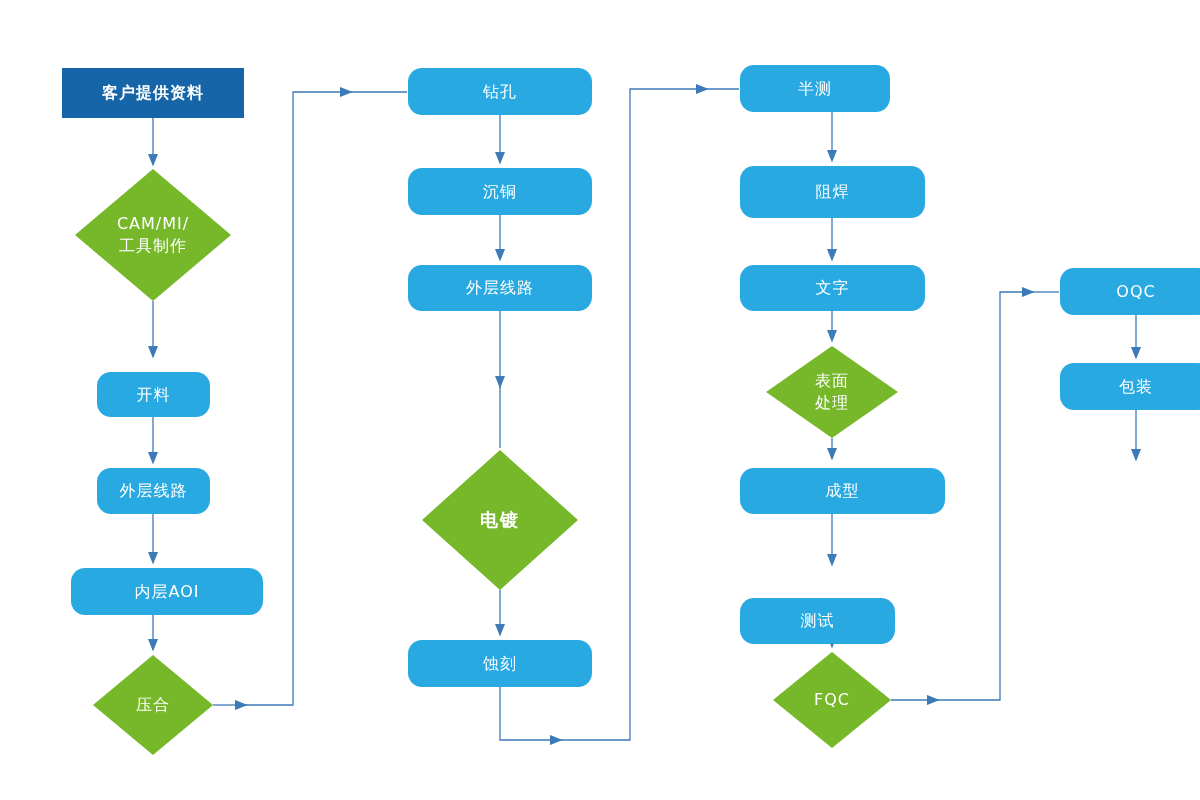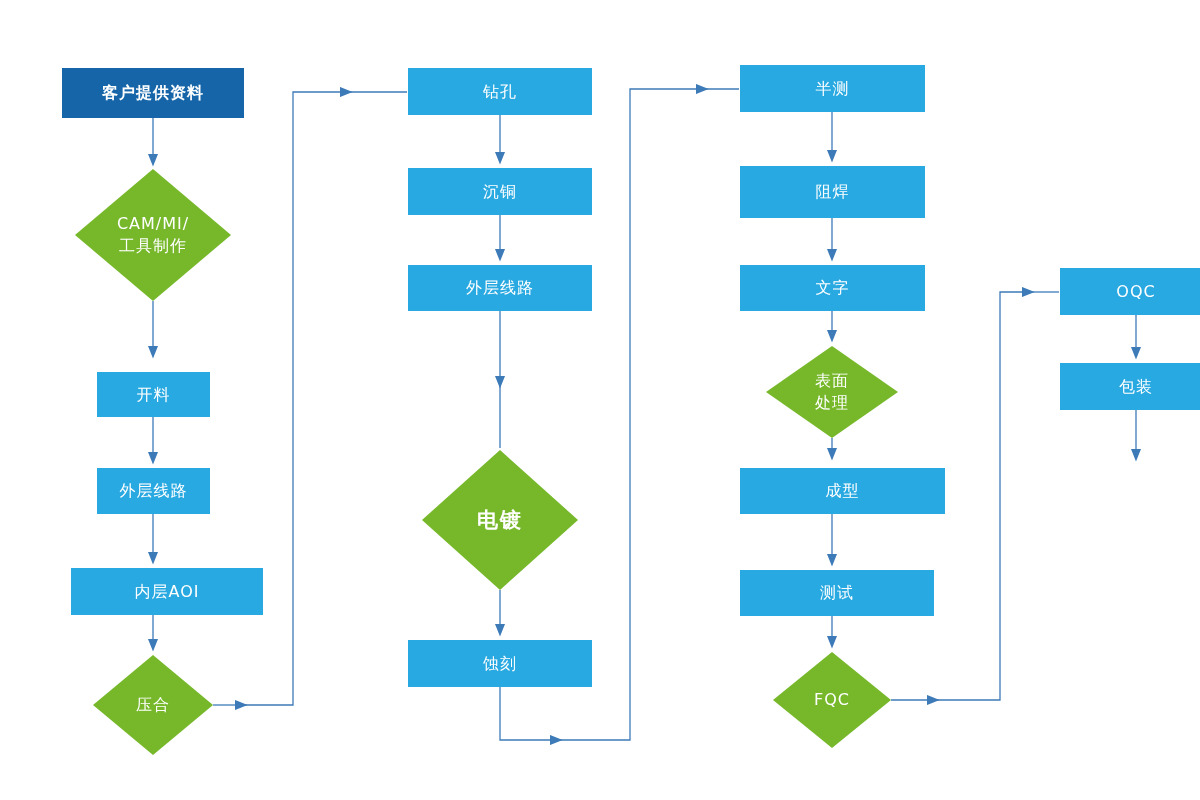--- a/index.html
+++ b/index.html
@@ -9,28 +9,28 @@
     position:relative; width:1200px; height:800px;
     background:#ffffff; overflow:hidden; margin:0 auto;
   }
   #flow-svg { position:absolute; left:0; top:0; width:1200px; height:800px; }
   .connector { fill:none; stroke:var(--connector,#3d7ab8); stroke-width:1.3px; }
   #arrowhead-shape { fill:var(--connector,#3d7ab8); }
   .node {
     position:absolute; display:flex; align-items:center; justify-content:center;
     color:#ffffff; text-align:center;
   }
-  .rect.light { background:var(--light-blue,#29a9e1); }
+  .rect.light { background:var(--light-blue,#29a9e1);border-radius:14px; }
   .rect.dark  { background:var(--dark-blue,#1565a8); font-weight:bold; }
   .diamond {
     background:var(--green,#76b82a);
     clip-path:polygon(50% 0%,100% 50%,50% 100%,0% 50%);
   }
   .label { font-size:16px; line-height:1.35; letter-spacing:1px; }
-  .label.big { font-size:21px; font-weight:bold; letter-spacing:2px; }
+  .label.big { font-size:18px; font-weight:bold; letter-spacing:2px; }
 </style>
 </head>
 <body>
 
 <div id="canvas">
 
   <svg id="flow-svg" viewBox="0 0 1200 800" xmlns="http://www.w3.org/2000/svg">
     <defs>
       <marker id="arrow" viewBox="0 0 10 8" refX="8" refY="4" markerWidth="10" markerHeight="8" orient="auto">
         <path id="arrowhead-shape" d="M0,0 L10,4 L0,8 Z"></path>
@@ -109,41 +109,41 @@
   </div>
 
   <div class="node diamond" style="left:422px;top:450px;width:156px;height:140px">
     <span class="label big">电镀</span>
   </div>
 
   <div class="node rect light" style="left:408px;top:640px;width:184px;height:47px">
     <span class="label">蚀刻</span>
   </div>
 
-  <div class="node rect light" style="left:740px;top:65px;width:185px;height:47px">
+  <div class="node rect light" style="left:740px;top:65px;width:150px;height:47px">
     <span class="label">半测</span>
   </div>
 
   <div class="node rect light" style="left:740px;top:166px;width:185px;height:52px">
     <span class="label">阻焊</span>
   </div>
 
   <div class="node diamond" style="left:766px;top:346px;width:132px;height:92px">
     <span class="label"><span>表面</span><br><span>处理</span></span>
   </div>
 
   <div class="node rect light" style="left:740px;top:265px;width:185px;height:46px">
     <span class="label">文字</span>
   </div>
 
   <div class="node rect light" style="left:740px;top:468px;width:205px;height:46px">
     <span class="label">成型</span>
   </div>
 
-  <div class="node rect light" style="left:740px;top:570px;width:194px;height:46px">
+  <div class="node rect light" style="left:740px;top:598px;width:155px;height:46px">
     <span class="label">测试</span>
   </div>
 
   <div class="node diamond" style="left:773px;top:652px;width:118px;height:96px">
     <span class="label">FQC</span>
   </div>
 
   <div class="node rect light" style="left:1060px;top:268px;width:152px;height:47px">
     <span class="label">OQC</span>
   </div>

